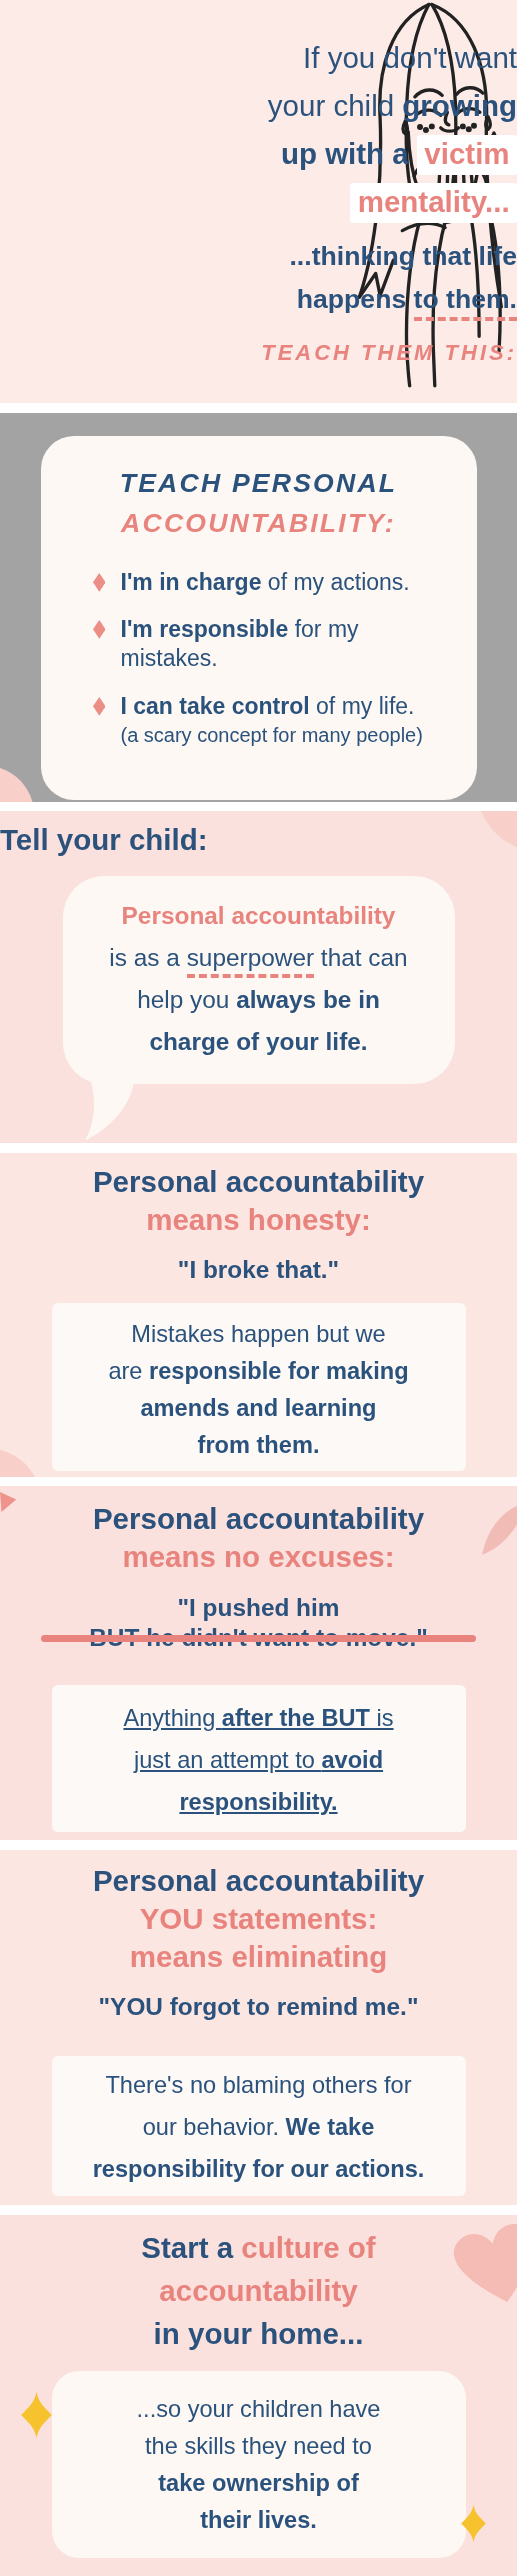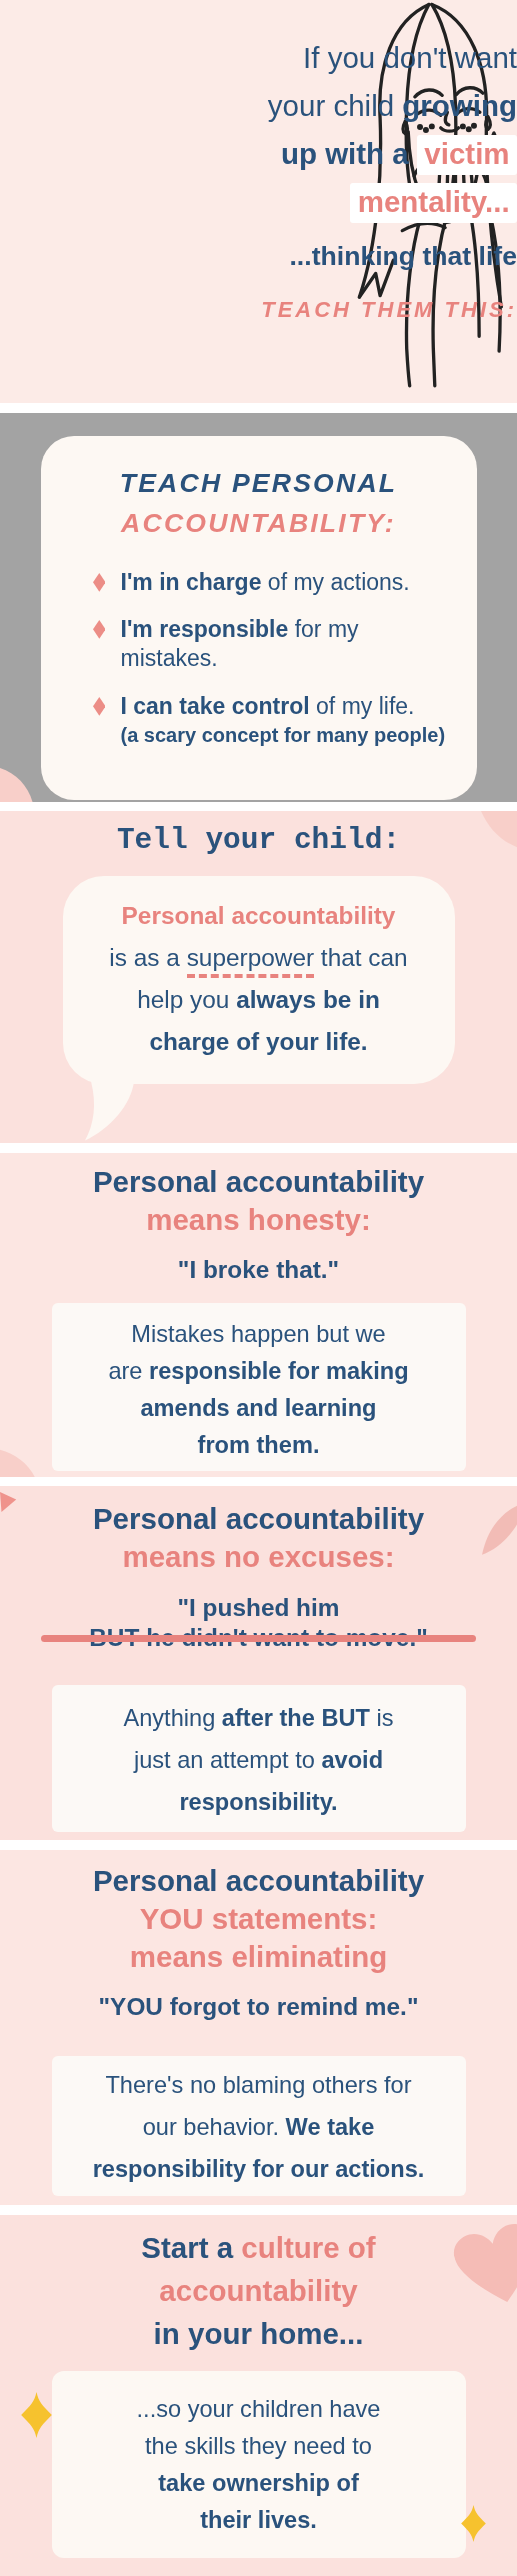--- a/index.html
+++ b/index.html
@@ -30,26 +30,26 @@
   #secB{height:389px;background:#a3a3a3;}
   .card{position:relative;z-index:2;width:436px;height:364px;margin:23.6px auto 0;
         background:#fdf8f3;border-radius:33px;box-sizing:border-box;
         text-align:center;padding-top:26.6px;}
   .card-title{font-style:italic;font-weight:bold;font-size:26.6px;
               line-height:40px;letter-spacing:2.2px;}
   .bullets{margin:25px 0 0 0;text-align:left;padding-left:80px;}
   .bullet{position:relative;margin-bottom:17.7px;font-size:23px;line-height:29.5px;
           color:#2a527c;padding-right:29.5px;}
   .bullet .dia{position:absolute;left:-28px;top:4.4px;width:12.6px;height:20.7px;}
-  .bullet-note{font-size:20px;font-weight:bold;}
+  .bullet-note{font-size:20px;font-weight:normal;}
   .corner-blob-bl{position:absolute;left:-5.9px;bottom:-4.4px;width:41px;height:47px;z-index:1;}
 
   
   #secC{height:332px;background:#fbe1dd;}
-  .tell-h{padding-top:11.8px;text-align:center;font-size:29.5px;font-weight:bold;color:#2a527c;font-family:Liberation Mono, monospace;}
+  .tell-h{padding-top:11.8px;text-align:left;font-size:29.5px;font-weight:bold;color:#2a527c;}
   .bubble{position:relative;z-index:3;width:392px;margin:19px auto 0;background:#fdf8f3;
           border-radius:41px;text-align:center;padding:19px 0 20.7px;font-size:24.4px;line-height:42px;}
   .tail{position:absolute;left:85px;top:270px;width:61px;height:61px;z-index:2;}
   .corner-wedge-tr{position:absolute;right:-4.4px;top:-4.4px;width:46px;height:43px;}
 
   
   .sec-h{text-align:center;font-size:29.5px;font-weight:bold;line-height:38px;}
   .quote{text-align:center;font-size:24.4px;font-weight:bold;color:#2a527c;line-height:29.5px;}
   .wbox{width:414px;margin:0 auto;background:#fcf9f6;border-radius:5.9px;
         text-align:center;color:#2a527c;font-size:23.6px;}
@@ -61,35 +61,35 @@
   #secD .wbox{margin-top:17.7px;padding:13.3px 0 7.4px;line-height:37px;}
   .corner-blob-dl{position:absolute;left:-5.9px;bottom:-4.4px;width:47px;height:37px;z-index:4;}
 
   
   #secE{height:354px;background:#fbe1dd;}
   #secE .sec-h{padding-top:13.3px;}
   #secE .quote1{margin-top:17.7px;}
   .strikewrap{position:relative;margin-top:0;}
   .strikebar{position:absolute;left:41px;right:41px;top:12.6px;height:6.6px;
              background:#e8837e;border-radius:3.7px;z-index:3;}
-  #secE .wbox{margin-top:32.5px;padding:11.8px 0 9.6px;line-height:42px;}
+  #secE .wbox{margin-top:32.5px;padding:11.8px 0 9.6px;line-height:42px;text-decoration:underline;}
   .tri-left{position:absolute;left:0;top:5.9px;width:17.7px;height:20.7px;}
   .petal-right{position:absolute;right:-5.9px;top:16.3px;width:41px;height:61px;}
 
   
   #secF{height:355px;background:#fce6e2;}
   #secF .sec-h{padding-top:11.8px;}
   #secF .quote{margin-top:16.3px;}
   #secF .wbox{margin-top:34px;padding:8.9px 0 5.2px;line-height:42px;}
 
   
   #secG{height:361px;background:#fbe1dd;}
   #secG .sec-h{padding-top:11px;line-height:43px;}
   .gbox{position:relative;z-index:2;width:414px;margin:16.3px auto 0;background:#fdf8f3;
-        border-radius:12px;text-align:center;color:#2a527c;font-size:23.6px;
+        border-radius:27px;text-align:center;color:#2a527c;font-size:23.6px;
         line-height:37px;padding:20px 0 19px;}
   .sparkle-l{position:absolute;left:20.7px;top:177px;width:31px;height:46px;z-index:3;}
   .sparkle-r{position:absolute;right:31px;top:290px;width:25px;height:37px;z-index:3;}
   .heart-right{position:absolute;right:-22px;top:4.4px;width:81px;height:96px;transform:rotate(-14deg);}
 </style>
 </head>
 <body>
 
 <div class="page">
 
@@ -137,20 +137,23 @@
         <span>your child </span><span class="b">growing</span>
       </div>
       <div>
         <span class="b">up with a </span><span class="hl">victim</span>
       </div>
       <div><span class="hl">mentality...</span></div>
     </div>
 
     <div class="intro-sub">
       <div><span>...thinking that life</span></div>
+      <div>
+        <span>happens </span><span class="dashed-u">to them.</span>
+      </div>
     </div>
 
     <div class="kicker">TEACH THEM THIS:</div>
   </div>
 
   <div class="divider"></div>
 
   <div class="sec" id="secB">
     <div class="card">
       <div class="card-title">

